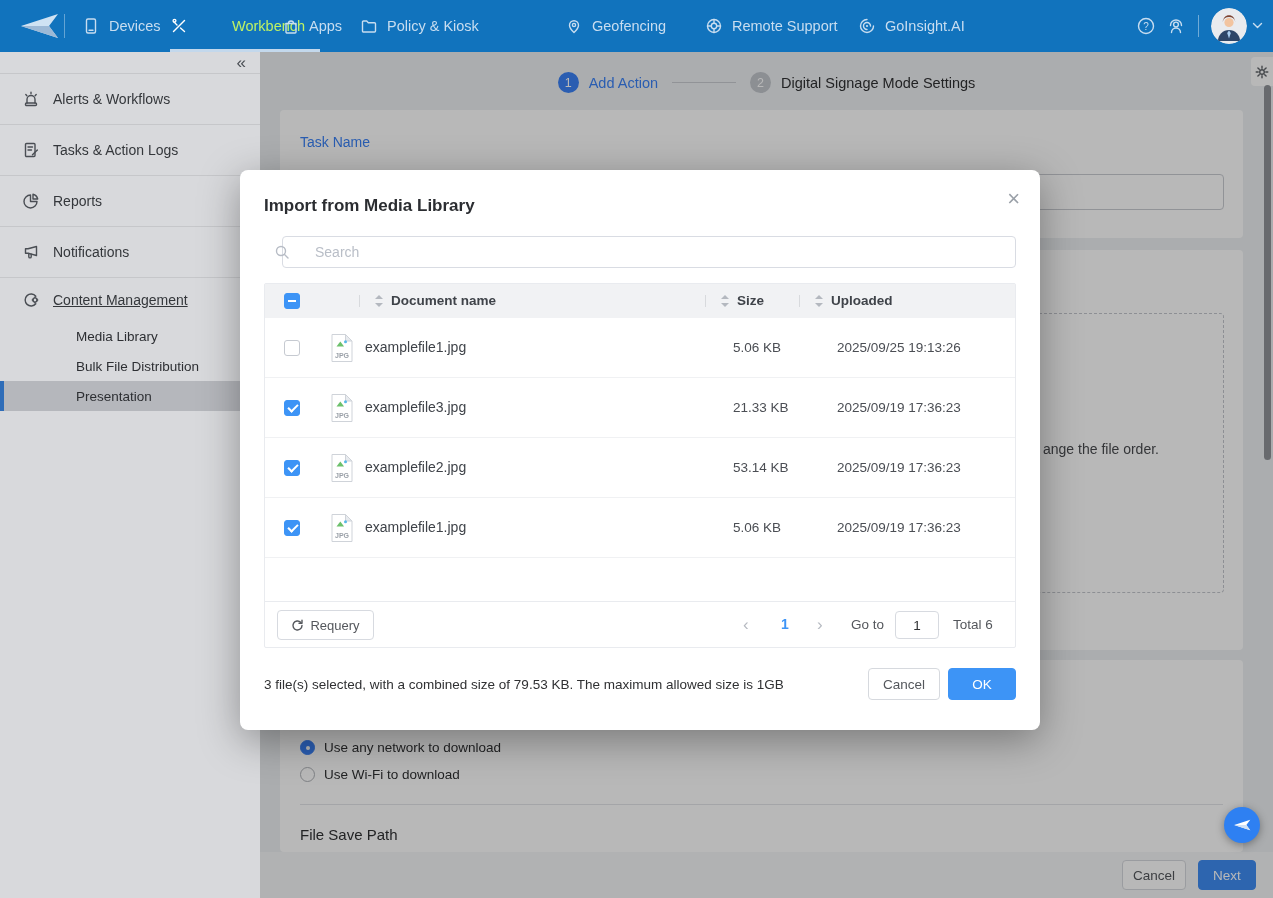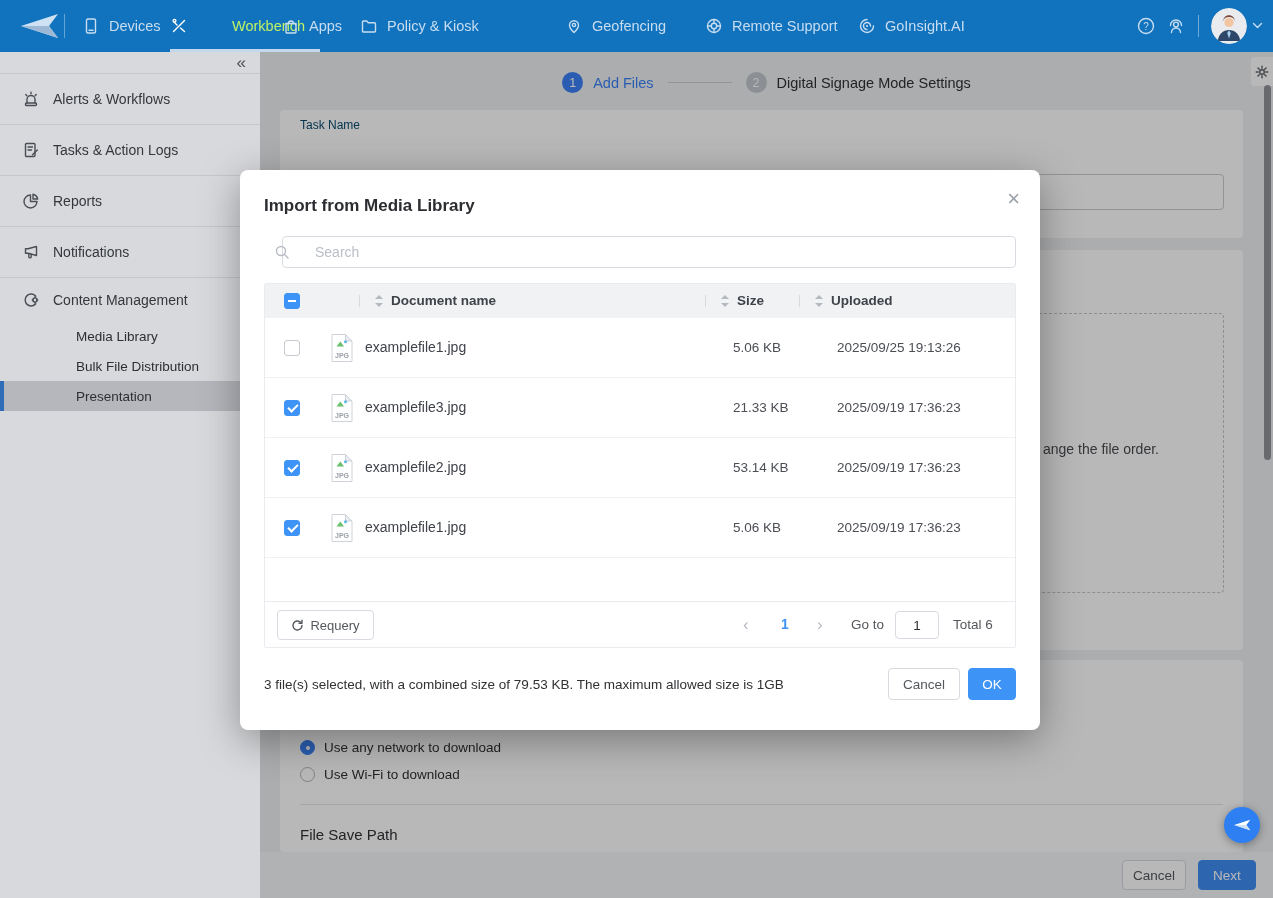--- a/index.html
+++ b/index.html
@@ -22,41 +22,41 @@
   .nav-divider2 { position:absolute; left:1198px; top:15px; width:1px; height:22px; background:rgba(255,255,255,.4); }
   .avatar { position:absolute; left:1211px; top:8px; width:36px; height:36px; border-radius:50%; overflow:hidden; cursor:pointer; }
   .chev { position:absolute; left:1252px; top:22px; width:11px; height:8px; color:#c8ddf0; cursor:pointer; }
 
   
   .sidebar { position:absolute; left:0; top:52px; width:260px; bottom:0; background:#d8d9dc; z-index:2; }
   .collapse-row { height:22px; border-bottom:1px solid #c6c7ca; position:relative; }
   .collapse-btn { position:absolute; right:14px; top:1px; font-size:17px; color:#4a4e54; cursor:pointer; line-height:20px; }
   .side-item { height:51px; display:flex; align-items:center; gap:13px; padding-left:22px;
                border-bottom:1px solid #c6c7ca; color:#34373b; font-size:14px; cursor:pointer; }
-  .side-item.no-border { border-bottom:none; height:43px; }
+  .side-item.no-border { border-bottom:none; height:43px;text-decoration:underline; }
   .side-item svg { stroke:#4a4e54; flex:none; }
   .subitem { height:30px; display:flex; align-items:center; padding-left:76px; font-size:13.5px;
              color:#2d2f33; cursor:pointer; position:relative; }
   .subitem.selected { background:#b5b7bc; }
   .subitem.selected::before { content:""; position:absolute; left:0; top:0; width:4px; height:100%; background:#2f6db8; }
 
   
   .content { position:absolute; left:260px; top:52px; right:0; bottom:0; background:#eef0f3; z-index:1; }
   .stepper { position:absolute; left:0; right:0; top:20px; display:flex; justify-content:center; align-items:center; gap:14px; }
   .step { display:flex; align-items:center; gap:10px; font-size:14.5px; }
   .step .circ { width:21px; height:21px; border-radius:50%; color:#fff; font-size:12.5px;
                 display:flex; align-items:center; justify-content:center; }
   .step.active .circ { background:#3b82f6; }
   .step.active .step-label { color:#3b82f6; }
   .step.upcoming .circ { background:#c2c6cc; }
   .step.upcoming .step-label { color:#303133; }
   .step-line { width:64px; height:1px; background:#c9ccd1; }
   .card { position:absolute; left:20px; right:30px; background:#ffffff; border-radius:4px; }
   .card1 { top:58px; height:128px; }
-  .field-label { position:absolute; left:20px; top:8px; font-size:12px; color:#0c4a6e; }
+  .field-label { position:absolute; left:20px; top:24px; font-size:14px; color:#3b82f6; }
   .task-input { position:absolute; left:20px; right:19px; top:64px; height:36px; border:1px solid #c9ccd2;
                 border-radius:4px; background:#fff; font-size:14px; padding:0 12px; outline:none; }
   .card2 { top:198px; height:400px; }
   .dashed-zone { position:absolute; left:20px; right:19px; top:63px; height:280px;
                  border:1px dashed #c4c7cd; border-radius:4px; }
   .order-hint { position:absolute; left:763px; top:191px; font-size:14px; color:#4a4c50; }
   .card3 { top:608px; height:192px; }
   .radio-row { position:absolute; left:20px; display:flex; align-items:center; gap:9px; font-size:13.5px; color:#303133; cursor:pointer; }
   .radio { width:15px; height:15px; border-radius:50%; border:1px solid #b0b3b8; background:#fff; position:relative; flex:none; }
   .radio-row.selected .radio { border-color:#3b82f6; background:#3b82f6; }
@@ -113,21 +113,21 @@
   .pg-prev { position:absolute; left:478px; top:13px; color:#b6bac1; font-size:17px; line-height:20px; cursor:pointer; }
   .pg-cur { position:absolute; left:508px; top:14px; width:24px; text-align:center; color:#3d94f6; font-weight:700; font-size:14px; cursor:pointer; }
   .pg-next { position:absolute; left:552px; top:13px; color:#b6bac1; font-size:17px; line-height:20px; cursor:pointer; }
   .pg-goto-label { position:absolute; left:586px; top:15px; }
   .pg-input { position:absolute; left:630px; top:9px; width:44px; height:28px; border:1px solid #d7dae0;
               border-radius:4px; text-align:center; font-size:13.5px; color:#303133; outline:none; font-family:inherit; }
   .pg-total { position:absolute; left:688px; top:15px; }
   .modal-footer { position:absolute; left:24px; right:24px; top:498px; height:32px; display:flex; align-items:center; gap:8px; }
   .summary { flex:1; font-size:13.5px; color:#303133; }
   .m-cancel { width:72px; height:32px; }
-  .m-ok { width:48px; height:32px; background:#3d94f6; border-color:#3d94f6; }
+  .m-ok { width:68px; height:32px; background:#3d94f6; border-color:#3d94f6; }
 
   
   .fab { position:absolute; left:1224px; top:807px; width:36px; height:36px; border-radius:50%;
          background:#2e80f2; z-index:11; display:flex; align-items:center; justify-content:center;
          box-shadow:0 2px 8px rgba(0,0,0,.35); cursor:pointer; }
   svg { display:block; }
   .ic { fill:none; stroke-width:1.4; stroke-linecap:round; stroke-linejoin:round; }
 </style>
 </head>
 <body>
@@ -277,21 +277,21 @@
     <div class="subitem selected">
       <span>Presentation</span>
     </div>
   </aside>
 
   <main class="content">
 
     <div class="stepper">
       <div class="step active">
         <span class="circ">1</span>
-        <span class="step-label">Add Files</span>
+        <span class="step-label">Add Action</span>
       </div>
       <div class="step-line"></div>
       <div class="step upcoming">
         <span class="circ">2</span>
         <span class="step-label">Digital Signage Mode Settings</span>
       </div>
     </div>
 
     <section class="card card1">
       <div class="field-label">Task Name</div>

